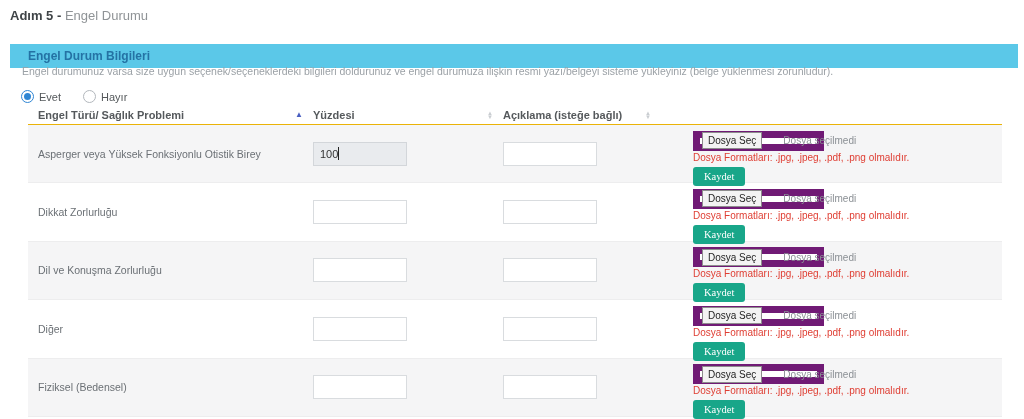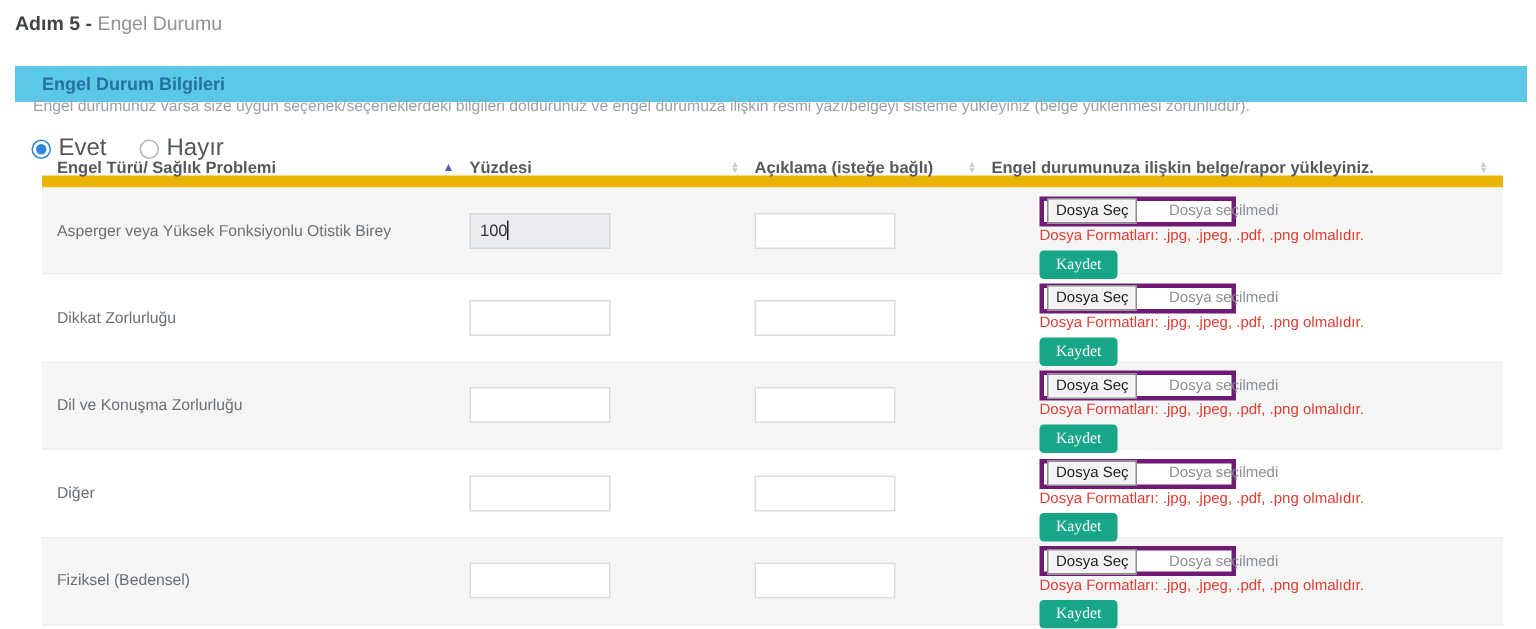--- a/index.html
+++ b/index.html
@@ -13,49 +13,49 @@
 
   
   .panel-head { position:absolute; top:44px; left:10px; width:1008px; height:24px;
                 background:#5bc8e8; color:#2472a4; font-size:12px; font-weight:600;
                 line-height:24px; padding-left:18px; }
 
   .instruction { position:absolute; top:65px; left:22px; font-size:10.5px; color:#9ba1a6; }
 
   
   .radio-row { position:absolute; top:90px; left:21px; display:flex; align-items:center; gap:22px; }
-  .radio-opt { display:flex; align-items:center; gap:5px; font-size:16px; color:#54585b; cursor:pointer; }
+  .radio-opt { display:flex; align-items:center; gap:5px; font-size:11px; color:#54585b; cursor:pointer; }
   .radio { width:13px; height:13px; border-radius:50%; border:1px solid #b3b8bd; background:#fff;
            display:flex; align-items:center; justify-content:center; }
   .radio.checked { border-color:#2f86d4; }
   .radio.checked .dot { width:7px; height:7px; border-radius:50%; background:#2f86d4; }
 
   
   .dtable { position:absolute; top:106px; left:28px; width:974px; }
-  .thead { display:flex; height:19px; border-bottom:8px solid #eab308; align-items:flex-end; }
+  .thead { display:flex; height:19px; border-bottom:1px solid #eab308; align-items:flex-end; }
   .th { display:flex; align-items:center; justify-content:space-between; height:100%;
         font-size:11px; font-weight:600; color:#55595c; padding-right:10px; cursor:pointer; }
   .c1 { width:285px; } .c2 { width:190px; } .c3 { width:158px; } .c4 { flex:1; }
   .th.c1 { padding-left:10px; }
   .sort-asc { color:#4a5fc1; font-size:8px; line-height:8px; }
   .sort-both { display:flex; flex-direction:column; color:#c9cdd1; font-size:6px; line-height:4px; }
 
   .trow { display:flex; height:58.4px; border-bottom:1px solid #ededee; background:#fff; }
   .trow.zebra { background:#f5f5f6; }
   .td { display:flex; align-items:center; }
   .td.c1 { padding-left:10px; font-size:10.5px; color:#6b7075; }
   .td.c4 { display:block; padding:5px 0 0 32px; }
 
   .finput { width:94px; height:24px; border:1px solid #d9dcdf; background:#fff;
             display:flex; align-items:center; padding:0 6px; font-size:11px; color:#333; cursor:text; }
   .finput.filled { background:#e9ebee; border-color:#d3d6da; }
   .caret { width:1px; height:13px; background:#222; display:inline-block; }
 
   .filebox { display:inline-flex; align-items:center; width:131px; height:20px;
-             border:3px solid #701a75; background:#fff; padding:1px 2px; cursor:pointer; }
+             border:7px solid #701a75; background:#fff; padding:1px 2px; cursor:pointer; }
   .filebtn { border:1px solid #8d8d8d; background:#f3f3f3; color:#1d1d1d; font-size:10px;
              line-height:13px; padding:1px 5px; white-space:nowrap; cursor:pointer; }
   .filemsg { font-size:10px; color:#8a8f94; margin-left:21px; white-space:nowrap; }
   .formats { font-size:10px; color:#df3e33; margin-top:1px; white-space:nowrap; }
   .kaydet  { margin-top:4px; background:#18a689; color:#fff; border:none; border-radius:3px;
              font-size:10.5px; padding:4px 11px; cursor:pointer; font-family:Liberation Serif, serif; }
 </style>
 </head>
 <body>
 
@@ -96,27 +96,20 @@
             <span>▼</span>
           </span>
       </div>
       <div class="th c3">
         <span>Açıklama (isteğe bağlı)</span>
         <span class="sort-both">
             <span>▲</span>
             <span>▼</span>
           </span>
       </div>
-      <div class="th c4">
-        <span>Engel durumunuza ilişkin belge/rapor yükleyiniz.</span>
-        <span class="sort-both">
-            <span>▲</span>
-            <span>▼</span>
-          </span>
-      </div>
     </div>
     <div id="tbody">
   <div class="trow zebra">
     <div class="td c1">Asperger veya Yüksek Fonksiyonlu Otistik Birey</div>
     <div class="td c2">
       <div class="finput filled">
         <span class="val">100</span>
         <span class="caret"></span>
       </div>
     </div>

